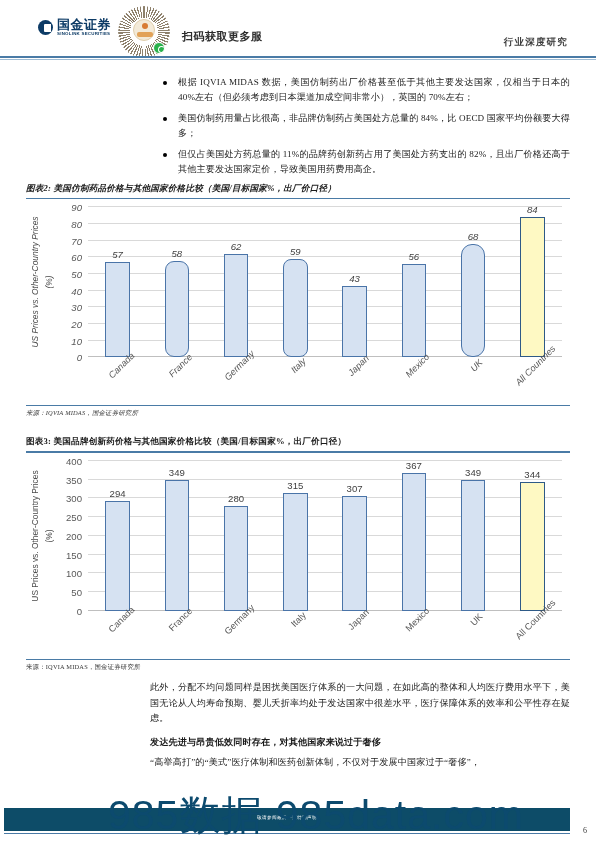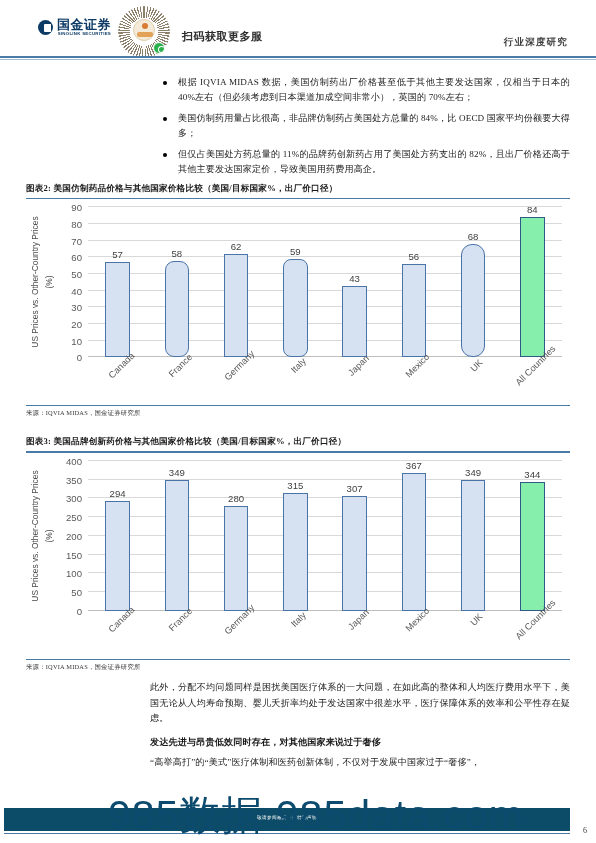--- a/index.html
+++ b/index.html
@@ -7,21 +7,21 @@
   body {
     width: 596px; height: 843px;
     background: #ffffff;
     font-family: "Liberation Serif", "DejaVu Serif", serif;
     color: #231f20;
     position: relative;
     overflow: hidden;
   }
 
   
-  .header { position: relative; height: 64px; text-align: right; }
+  .header { position: relative; height: 64px; }
   .logo-wrap {
     position: absolute; left: 38px; top: 18px;
     display: flex; align-items: center; gap: 4px;
   }
   .logo-mark {
     width: 15px; height: 15px; border-radius: 50%;
     background: #0d3b66; position: relative; flex: 0 0 auto;
   }
   .logo-mark::after {
     content:""; position:absolute; left:6px; top:4px;
@@ -154,21 +154,21 @@
     position: absolute; inset: 0; display: flex; align-items: flex-end;
   }
   .bar-slot {
     flex: 1 1 0; height: 100%; position: relative;
     display: flex; align-items: flex-end; justify-content: center;
   }
   .bar {
     width: 41%; background: #d6e2f2; border: 1px solid #4a74a8;
     position: relative;
   }
-  .bar.highlight { background: #86efac; border-color: #2e5a87; }
+  .bar.highlight { background: #fef9c3; border-color: #2e5a87; }
   .bar-value {
     position: absolute; bottom: 100%; left: 50%;
     transform: translateX(-50%); margin-bottom: 3px;
     font-family: "Liberation Sans", sans-serif;
     font-size: 9.6px; color: #3f3f3f; white-space: nowrap;
   }
   .xlabels {
     position: absolute; left: 62px; right: 8px; top: 152px; height: 44px;
     display: flex;
   }
@@ -249,21 +249,21 @@
   <div class="bullet">
     <div class="bullet-dot"></div>
     <div class="bullet-text">美国仿制药用量占比很高，非品牌仿制药占美国处方总量的 84%，比 OECD 国家平均份额要大得多；</div>
   </div>
   <div class="bullet">
     <div class="bullet-dot"></div>
     <div class="bullet-text">但仅占美国处方药总量的 11%的品牌药创新药占用了美国处方药支出的 82%，且出厂价格还高于其他主要发达国家定价，导致美国用药费用高企。</div>
   </div>
 </div>
 
-<div class="fig" style="margin-top:0;">
+<div class="fig" style="margin-top:0;font-style:italic;">
   <div class="fig-title">图表2: 美国仿制药品价格与其他国家价格比较（美国/目标国家%，出厂价口径）</div>
   <div class="fig-rule"></div>
 
   <div class="chart" id="chart0">
     <div class="chart-ylabel">
       <span>US Prices vs. Other-Country Prices</span>
     </div>
     <div class="chart-ylabel2">
       <span>(%)</span>
     </div>

